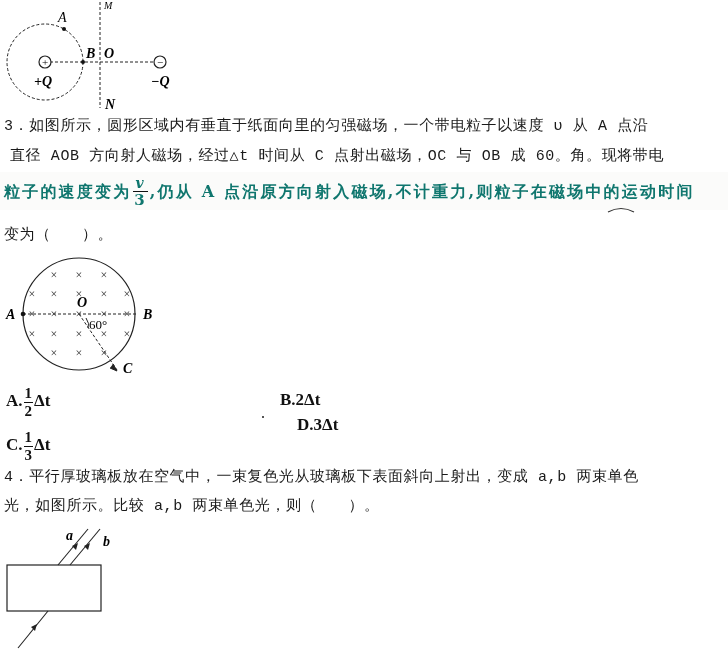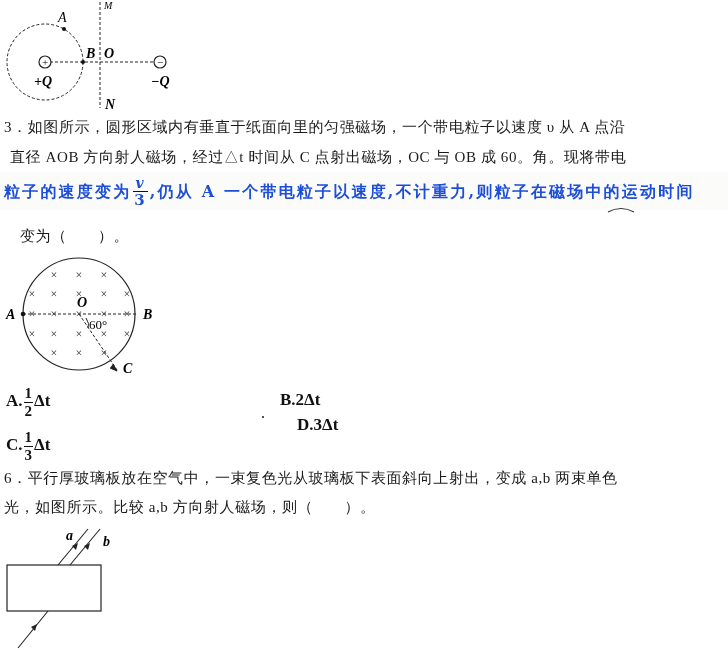--- a/index.html
+++ b/index.html
@@ -1,20 +1,20 @@
 <!DOCTYPE html>
 <html><head>
 <meta charset="utf-8">
 <style>
   html, body { margin: 0; padding: 0; background: #ffffff; }
   body { width: 728px; height: 650px; position: relative; overflow: hidden;
          font-family: "DejaVu Serif", serif; color: #111; }
   .abs { position: absolute; }
-  .txt { font-family: Liberation Serif, serif; font-size: 15px; line-height: 20px; white-space: nowrap; color: #1a1a1a; letter-spacing: 0.6px; }
-  .scan { font-family: "DejaVu Serif", serif; font-weight: bold; font-size: 16px; color: #1d4ed8; white-space: nowrap; letter-spacing: 2.2px; }
+  .txt { font-family: Liberation Mono, monospace; font-size: 15px; line-height: 20px; white-space: nowrap; color: #1a1a1a; letter-spacing: 0.6px; }
+  .scan { font-family: "DejaVu Serif", serif; font-weight: bold; font-size: 16px; color: #0f766e; white-space: nowrap; letter-spacing: 2.2px; }
   .scanbg { background: #fbfbfa; }
   .frac { display: inline-flex; flex-direction: column; align-items: center; vertical-align: middle; line-height: 1; margin: 0 2px; }
   .frac .num { border-bottom: 1.3px solid #111; padding: 0 2px 1px; font-size: 14px; font-style: italic; }
   .frac .den { font-size: 15px; padding-top: 1px; }
   .opt { font-family: "Liberation Serif", serif; font-weight: bold; font-size: 17px; color: #111; white-space: nowrap; }
   .opt .fr { display: inline-flex; flex-direction: column; align-items: center; vertical-align: middle; line-height: 1; margin: 0 1px; font-size: 15px; }
   .opt .fr .n { border-bottom: 1.3px solid #111; padding: 0 1px 1px; }
   .opt .fr .d { padding-top: 1px; }
   svg text { font-family: "Liberation Serif", serif; }
 </style>
@@ -41,27 +41,27 @@
 </svg>
 
 <div class="abs txt" style="left:4px;top:117px">3．如图所示，圆形区域内有垂直于纸面向里的匀强磁场，一个带电粒子以速度 υ 从 A 点沿</div>
 <div class="abs txt" style="left:10px;top:147px">直径 AOB 方向射人磁场，经过△t 时间从 C 点射出磁场，OC 与 OB 成 60。角。现将带电</div>
 
 <div class="abs scanbg" style="left:0;top:172px;width:728px;height:38px"></div>
 <div class="abs scan" style="left:4px;top:176px">
   <span>粒子的速度变为</span><span class="frac">
       <span class="num">v</span>
       <span class="den">3</span>
-    </span><span>,仍从 A 一个带电粒子以速度,不计重力,则粒子在磁场中的运动时间</span>
+    </span><span>,仍从 A 点沿原方向射入磁场,不计重力,则粒子在磁场中的运动时间</span>
 </div>
 <svg class="abs" style="left:607px;top:205px" width="28" height="8">
   <path d="M1,7 Q14,0 27,7" fill="none" stroke="#333" stroke-width="1.2"></path>
 </svg>
 
-<div class="abs txt" style="left:20px;top:226px">变为（　　）。</div>
+<div class="abs txt" style="left:4px;top:226px">变为（　　）。</div>
 
 <svg class="abs" style="left:0;top:252px" width="180" height="128">
   <circle cx="79" cy="62" r="56" fill="none" stroke="#222" stroke-width="1.2"></circle>
   <line x1="23" y1="62" x2="136" y2="62" stroke="#222" stroke-width="1" stroke-dasharray="3,2"></line>
   <line x1="79" y1="62" x2="117" y2="118" stroke="#222" stroke-width="1" stroke-dasharray="3,2"></line>
   <path d="M113,112 L117,119 L110,116" fill="#222" stroke="#222" stroke-width="1"></path>
   <circle cx="23" cy="62" r="2.3" fill="#111"></circle>
   <path d="M86,66 Q90,72 88,76" fill="none" stroke="#222" stroke-width="1"></path>
   <g font-size="12" fill="#333" text-anchor="middle">
     <text x="54" y="27">×</text>
@@ -106,22 +106,22 @@
   <span>C.</span><span class="fr">
       <span class="n">1</span>
       <span class="d">3</span>
     </span><span>Δt</span>
 </div>
 <div class="abs opt" style="left:297px;top:415px">
   <span>D.</span><span>3Δt</span>
 </div>
 <div class="abs" style="left:262px;top:416px;width:2px;height:2px;background:#555"></div>
 
-<div class="abs txt" style="left:4px;top:468px">6．平行厚玻璃板放在空气中，一束复色光从玻璃板下表面斜向上射出，变成 a,b 两束单色</div>
-<div class="abs txt" style="left:4px;top:497px">光，如图所示。比较 a,b 方向射人磁场，则（　　）。</div>
+<div class="abs txt" style="left:4px;top:468px">4．平行厚玻璃板放在空气中，一束复色光从玻璃板下表面斜向上射出，变成 a,b 两束单色</div>
+<div class="abs txt" style="left:4px;top:497px">光，如图所示。比较 a,b 两束单色光，则（　　）。</div>
 
 <svg class="abs" style="left:0;top:522px" width="140" height="128">
   <rect x="7" y="43" width="94" height="46" fill="none" stroke="#222" stroke-width="1.2"></rect>
   <line x1="18" y1="126" x2="48" y2="89" stroke="#222" stroke-width="1.1"></line>
   <path d="M31,105 L37,102 L35,109 Z" fill="#222"></path>
   <line x1="58" y1="43" x2="88" y2="7" stroke="#222" stroke-width="1.1"></line>
   <path d="M72,24 L78,21 L76,28 Z" fill="#222"></path>
   <line x1="70" y1="43" x2="100" y2="7" stroke="#222" stroke-width="1.1"></line>
   <path d="M84,24 L90,21 L88,28 Z" fill="#222"></path>
   <text x="66" y="18" font-size="14" font-style="italic" font-weight="bold">a</text>

